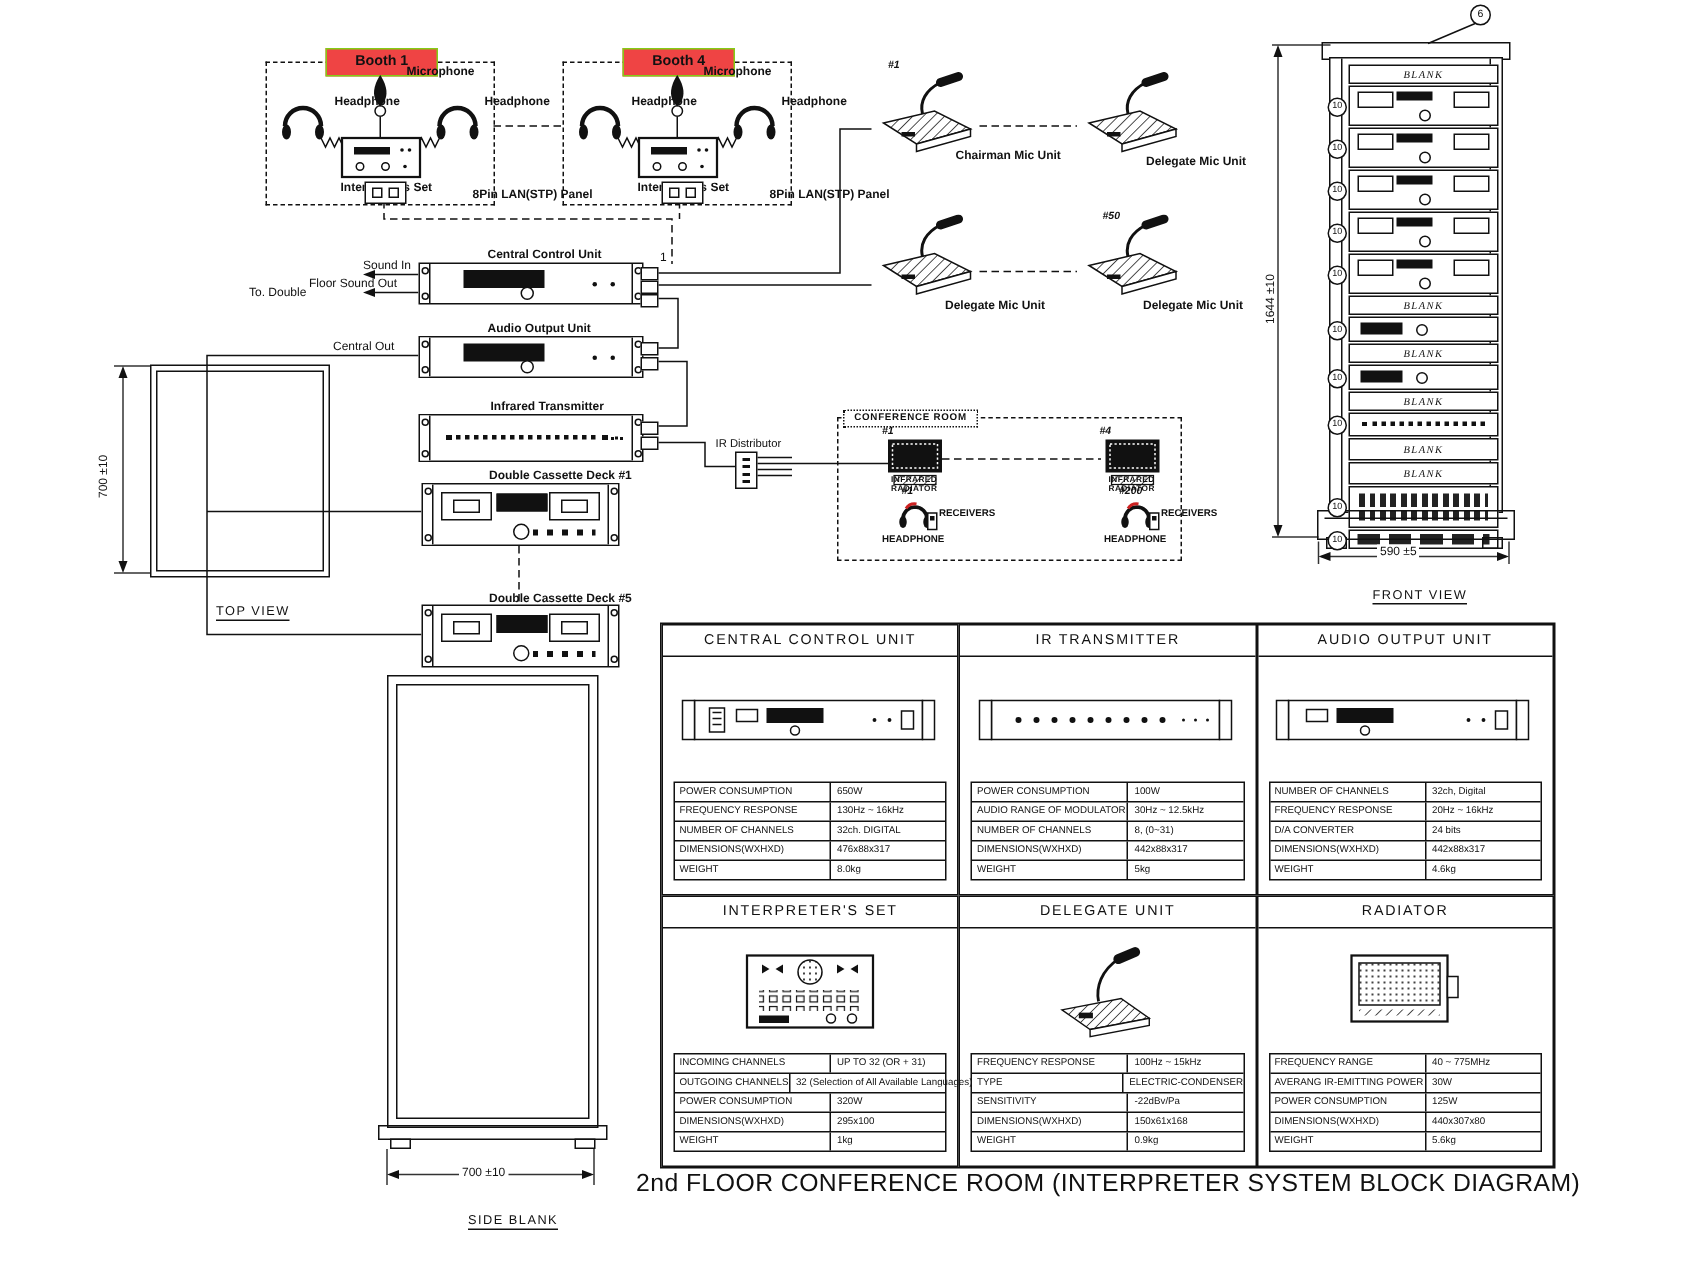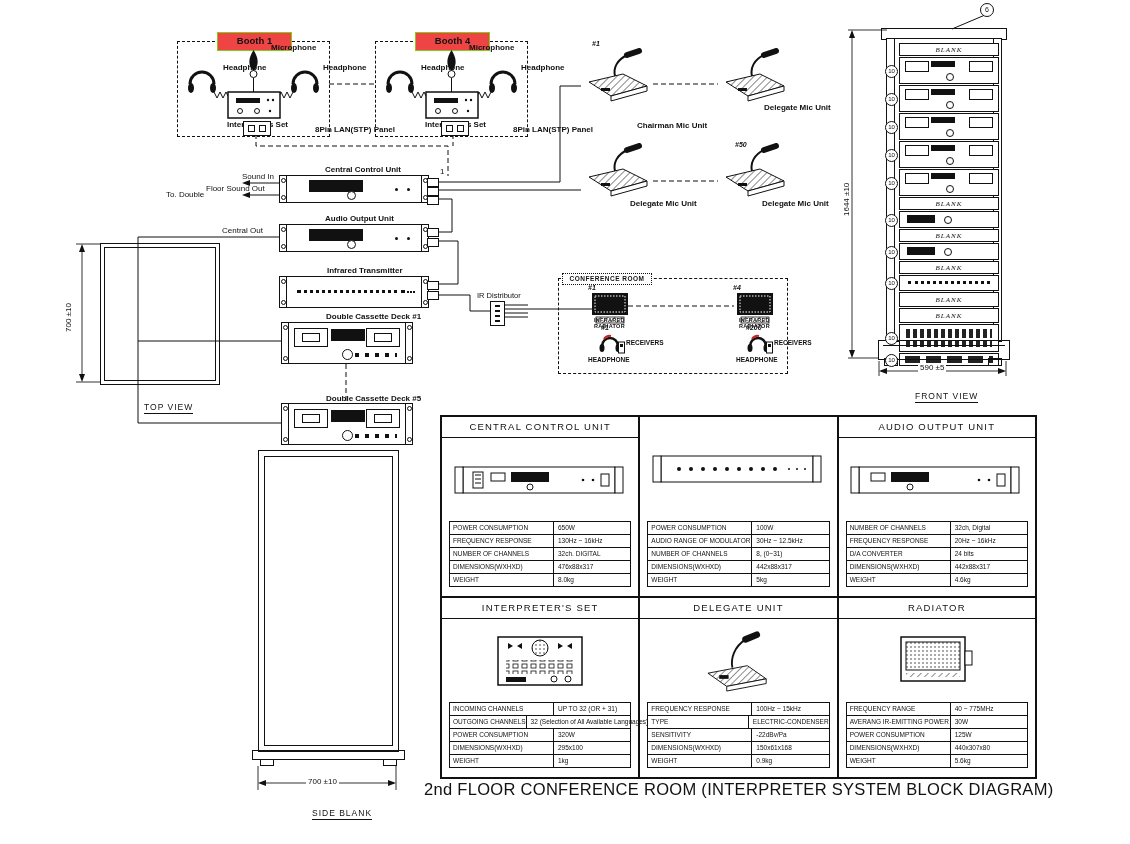--- a/index.html
+++ b/index.html
@@ -305,21 +305,21 @@
     <div class="ear r"></div>
   </div>
 
   <div class="lbl" style="left:477px;top:291px;font-size:7.5px">IR Distributor</div>
   <div class="distbox" style="left:490px;top:301px;width:13px;height:23px"></div>
 
   <div class="idlbl" style="left:592px;top:40px">#1</div>
   <svg class="abs" style="left:581px;top:48px" width="74" height="54">
       <use href="#micu"></use>
     </svg>
-  <div class="lbl b" style="left:595px;top:121px">Chairman Mic Unit</div>
+  <div class="lbl b" style="left:595px;top:99px">Chairman Mic Unit</div>
   <svg class="abs" style="left:718px;top:48px" width="74" height="54">
       <use href="#micu"></use>
     </svg>
   <div class="lbl b" style="left:722px;top:103px">Delegate Mic Unit</div>
   <svg class="abs" style="left:581px;top:143px" width="74" height="54">
       <use href="#micu"></use>
     </svg>
   <div class="lbl b" style="left:588px;top:199px">Delegate Mic Unit</div>
   <div class="idlbl" style="left:735px;top:141px">#50</div>
   <svg class="abs" style="left:718px;top:143px" width="74" height="54">
@@ -492,20 +492,21 @@
             <div class="sl">DIMENSIONS(WxHxD)</div>
             <div class="sv">476x88x317</div>
           </div>
           <div class="srow">
             <div class="sl">WEIGHT</div>
             <div class="sv">8.0kg</div>
           </div>
         </div>
     </div>
     <div class="scell">
+      <div class="shead">IR TRANSMITTER</div>
       <div class="sfig">
         <svg width="175" height="32" viewBox="0 0 175 32">
           <rect x="10" y="3" width="152" height="26" fill="#fff" stroke="#111"></rect>
           <rect x="2" y="3" width="8" height="26" fill="#fff" stroke="#111"></rect>
             <rect x="162" y="3" width="8" height="26" fill="#fff" stroke="#111"></rect>
           <circle cx="28" cy="16" r="2" fill="#111"></circle>
             <circle cx="40" cy="16" r="2" fill="#111"></circle>
             <circle cx="52" cy="16" r="2" fill="#111"></circle>
           <circle cx="64" cy="16" r="2" fill="#111"></circle>
             <circle cx="76" cy="16" r="2" fill="#111"></circle>

